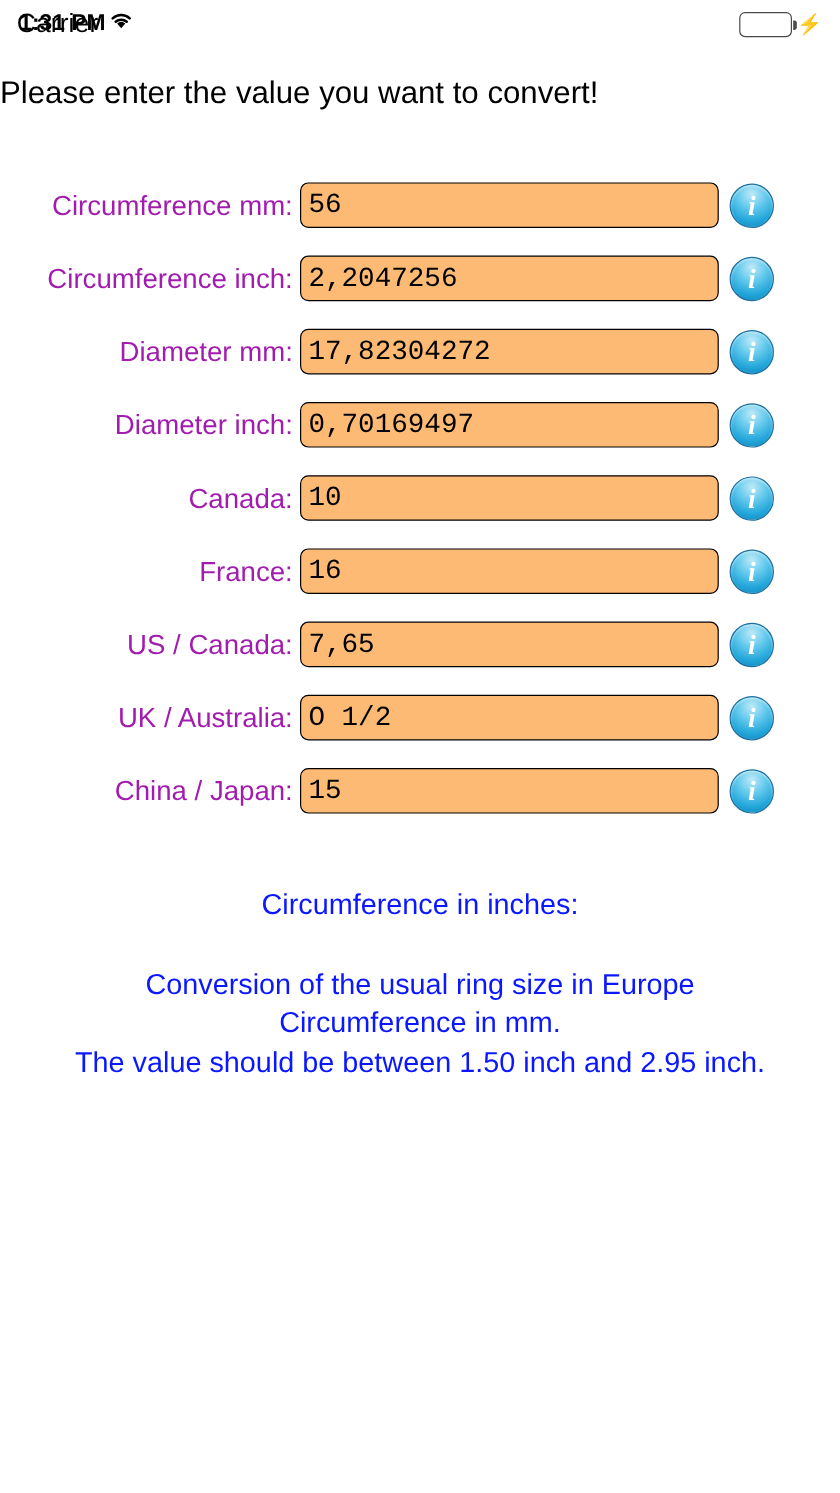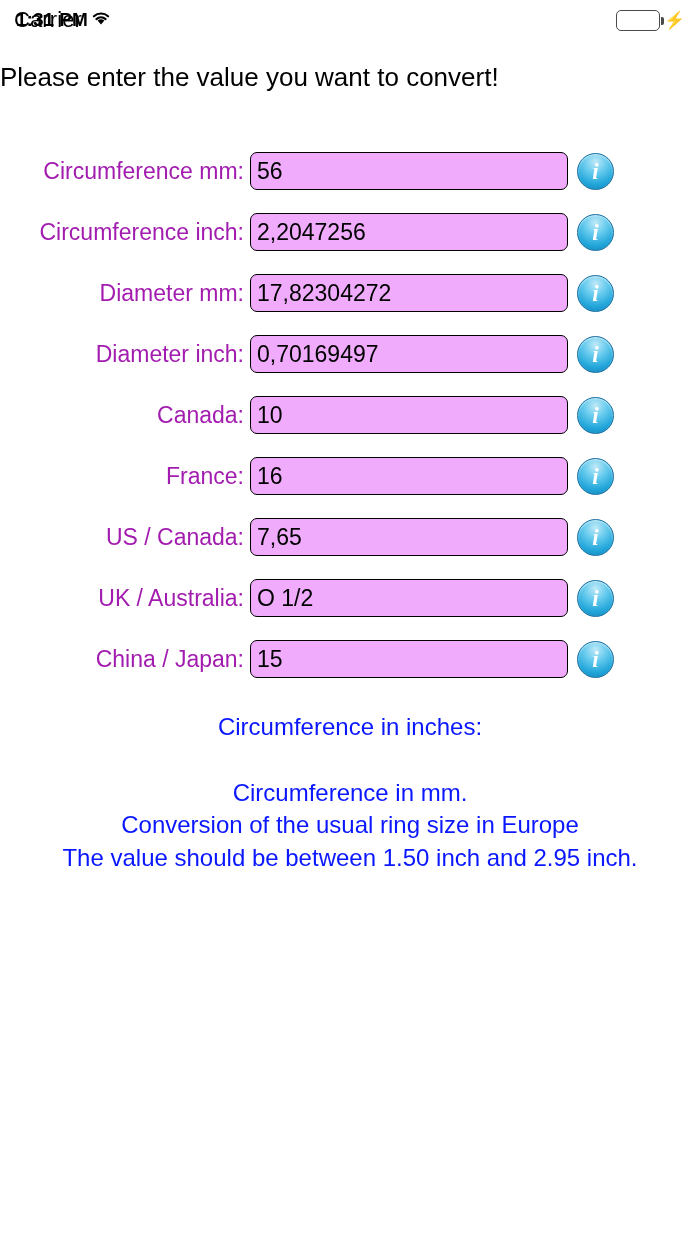--- a/index.html
+++ b/index.html
@@ -95,27 +95,27 @@
   }
   .row-label {
     width: 250px;
     text-align: right;
     padding-right: 6px;
     font-size: 23px;
     color: #a21caf;
     white-space: nowrap;
   }
   .row-input {
-    width: 318px;
+    width: 349px;
     height: 38px;
     border: 1.6px solid #000;
     border-radius: 7px;
-    background: #f0abfc;
+    background: #fdba74;
     font-size: 23px;
-    font-family: Liberation Sans, sans-serif;
+    font-family: Liberation Mono, monospace;
     color: #000;
     padding: 0 6px;
     outline: none;
   }
   .info-btn {
     width: 37px;
     height: 37px;
     margin-left: 9px;
     border-radius: 50%;
     border: 1.5px solid #1a6fa0;
@@ -128,21 +128,21 @@
     font-style: italic;
     font-weight: bold;
     font-size: 23px;
     line-height: 1;
     cursor: pointer;
     box-shadow: inset 0 1px 2px rgba(255,255,255,0.6);
   }
 
   
   .note-top {
-    margin-top: 34px;
+    margin-top: 62px;
     text-align: center;
     font-size: 24px;
     color: #0a17ff;
   }
   .note-block {
     margin-top: 36px;
     text-align: center;
     font-size: 24px;
     color: #0a17ff;
     line-height: 1.35;
@@ -226,16 +226,16 @@
   <div class="row">
     <div class="row-label">China / Japan:</div>
     <input class="row-input" type="text" value="15" style="">
     <div class="info-btn">i</div>
   </div>
 
 </div>
 
 <div class="note-top">Circumference in inches:</div>
 <div class="note-block">
+  <div>Conversion of the usual ring size in Europe</div>
   <div>Circumference in mm.</div>
-  <div>Conversion of the usual ring size in Europe</div>
   <div>The value should be between 1.50 inch and 2.95 inch.</div>
 </div>
 
 </body></html>

